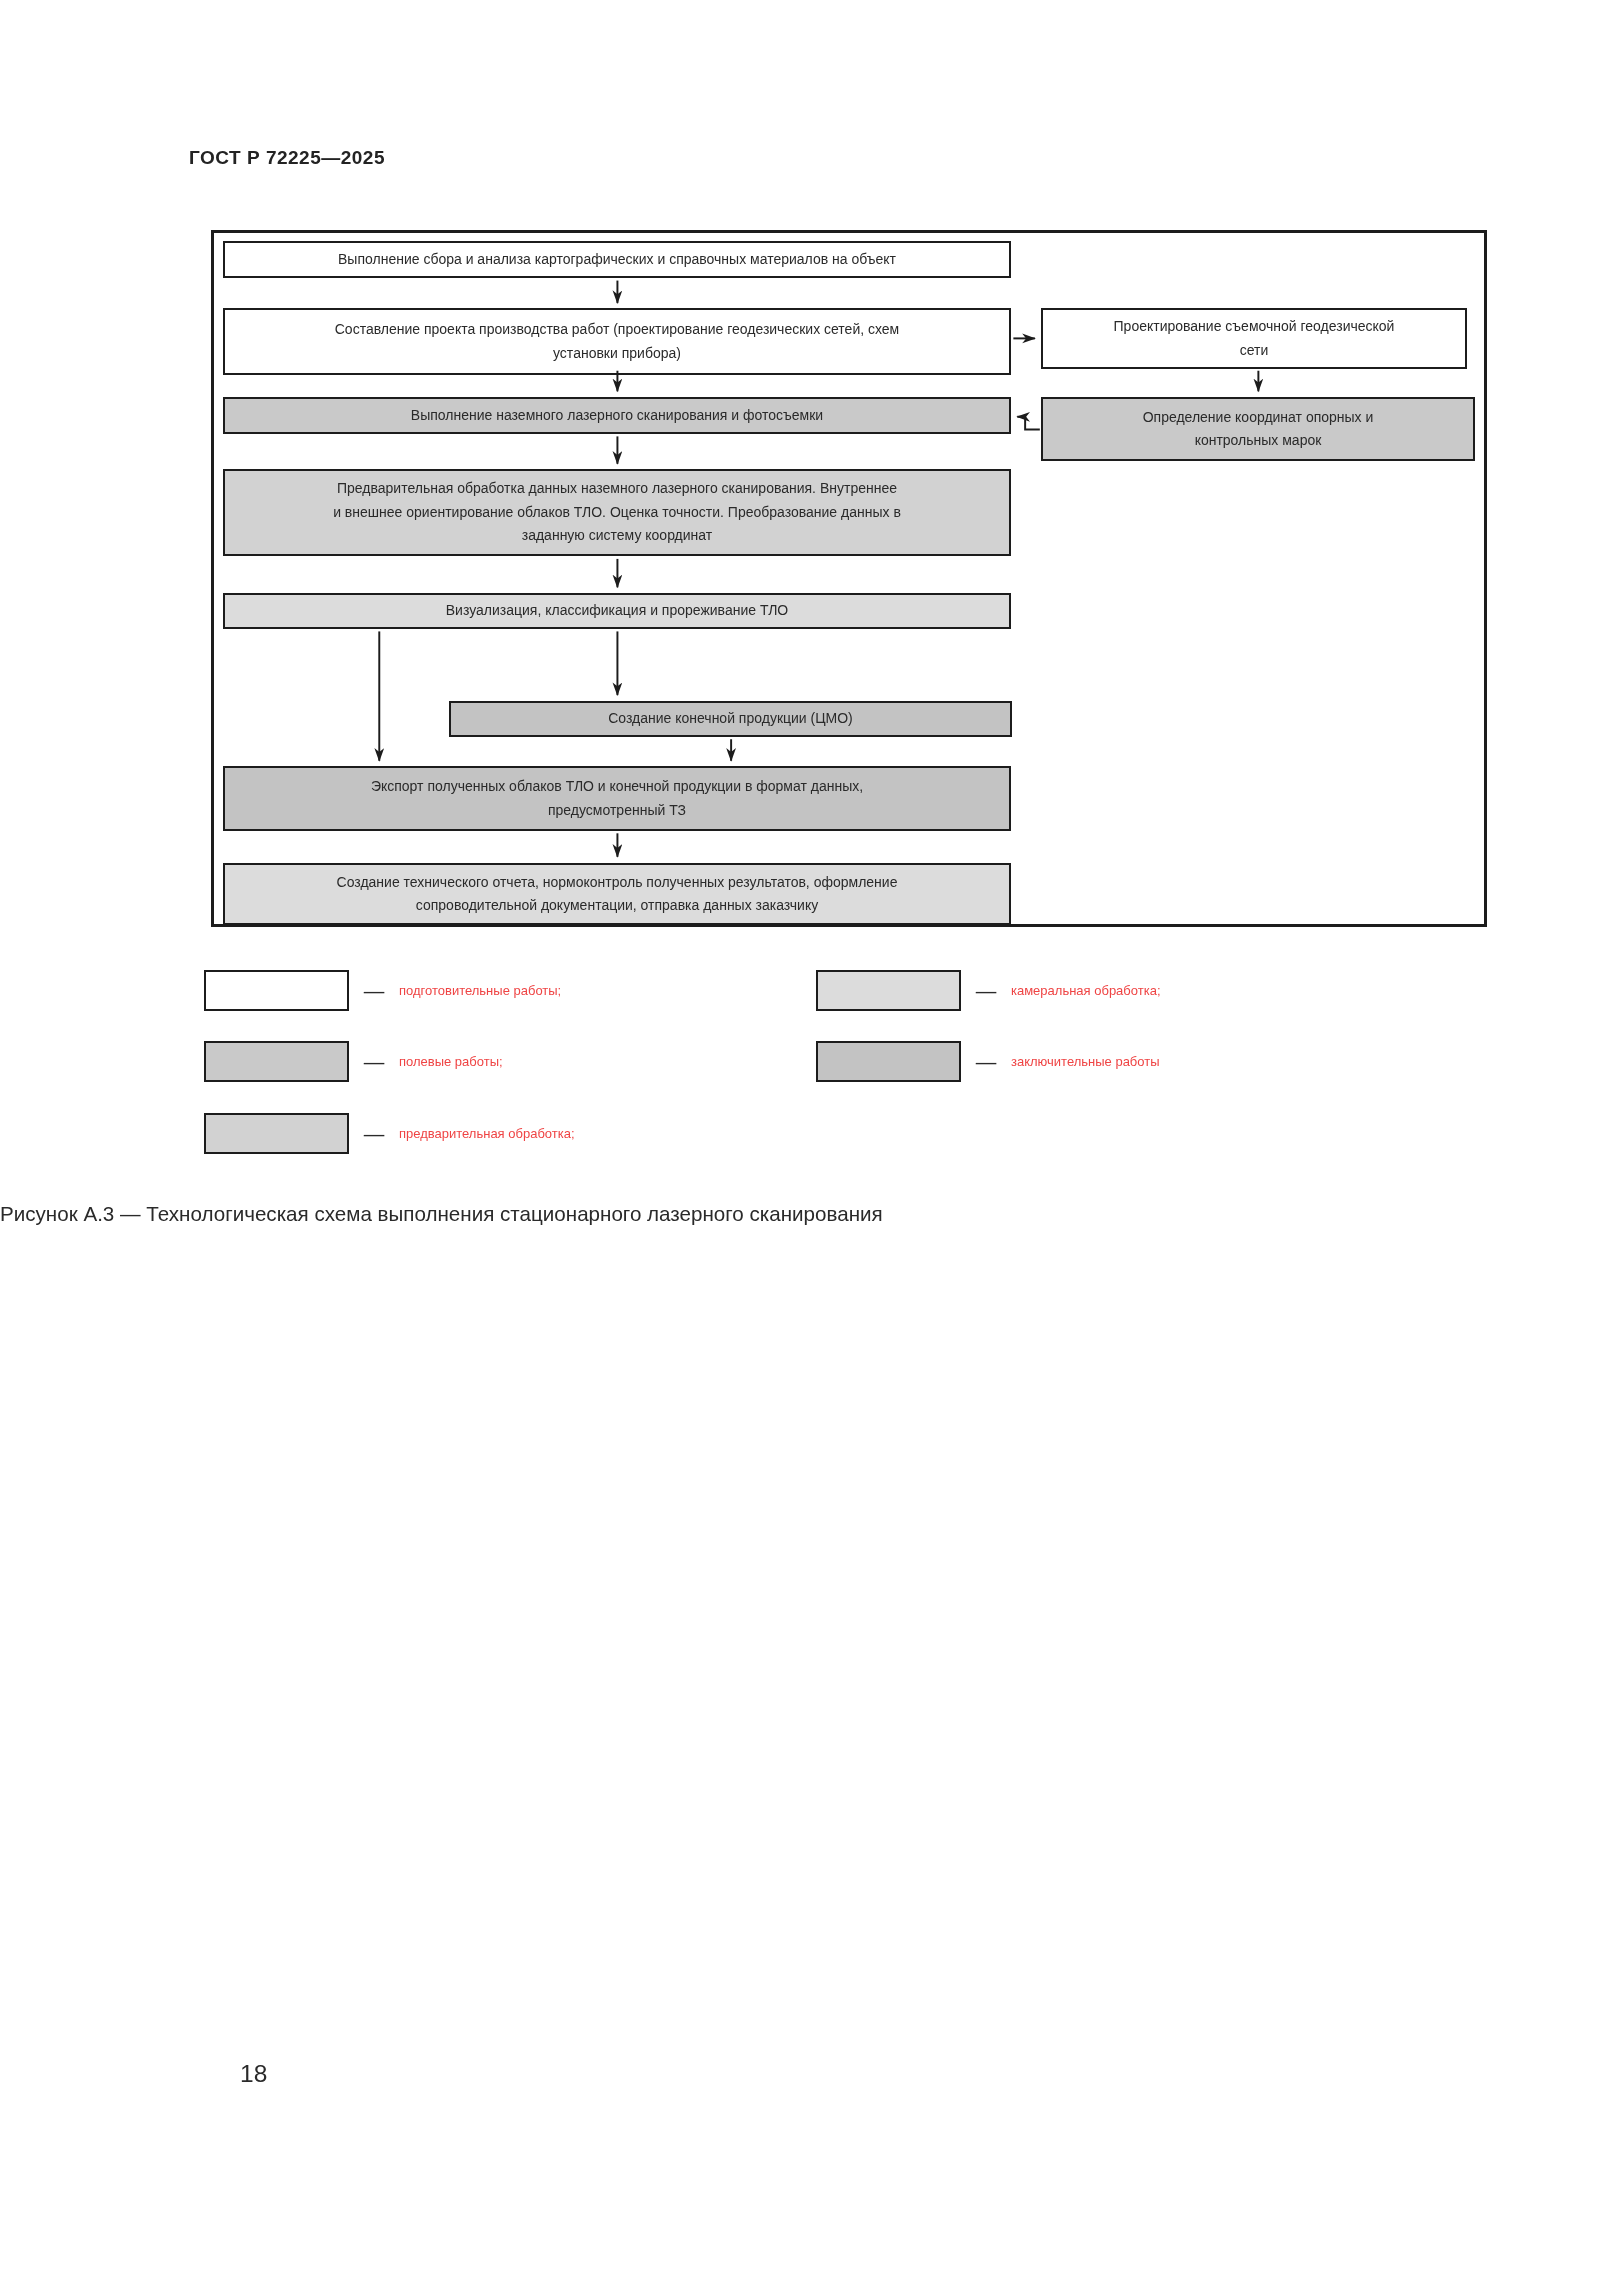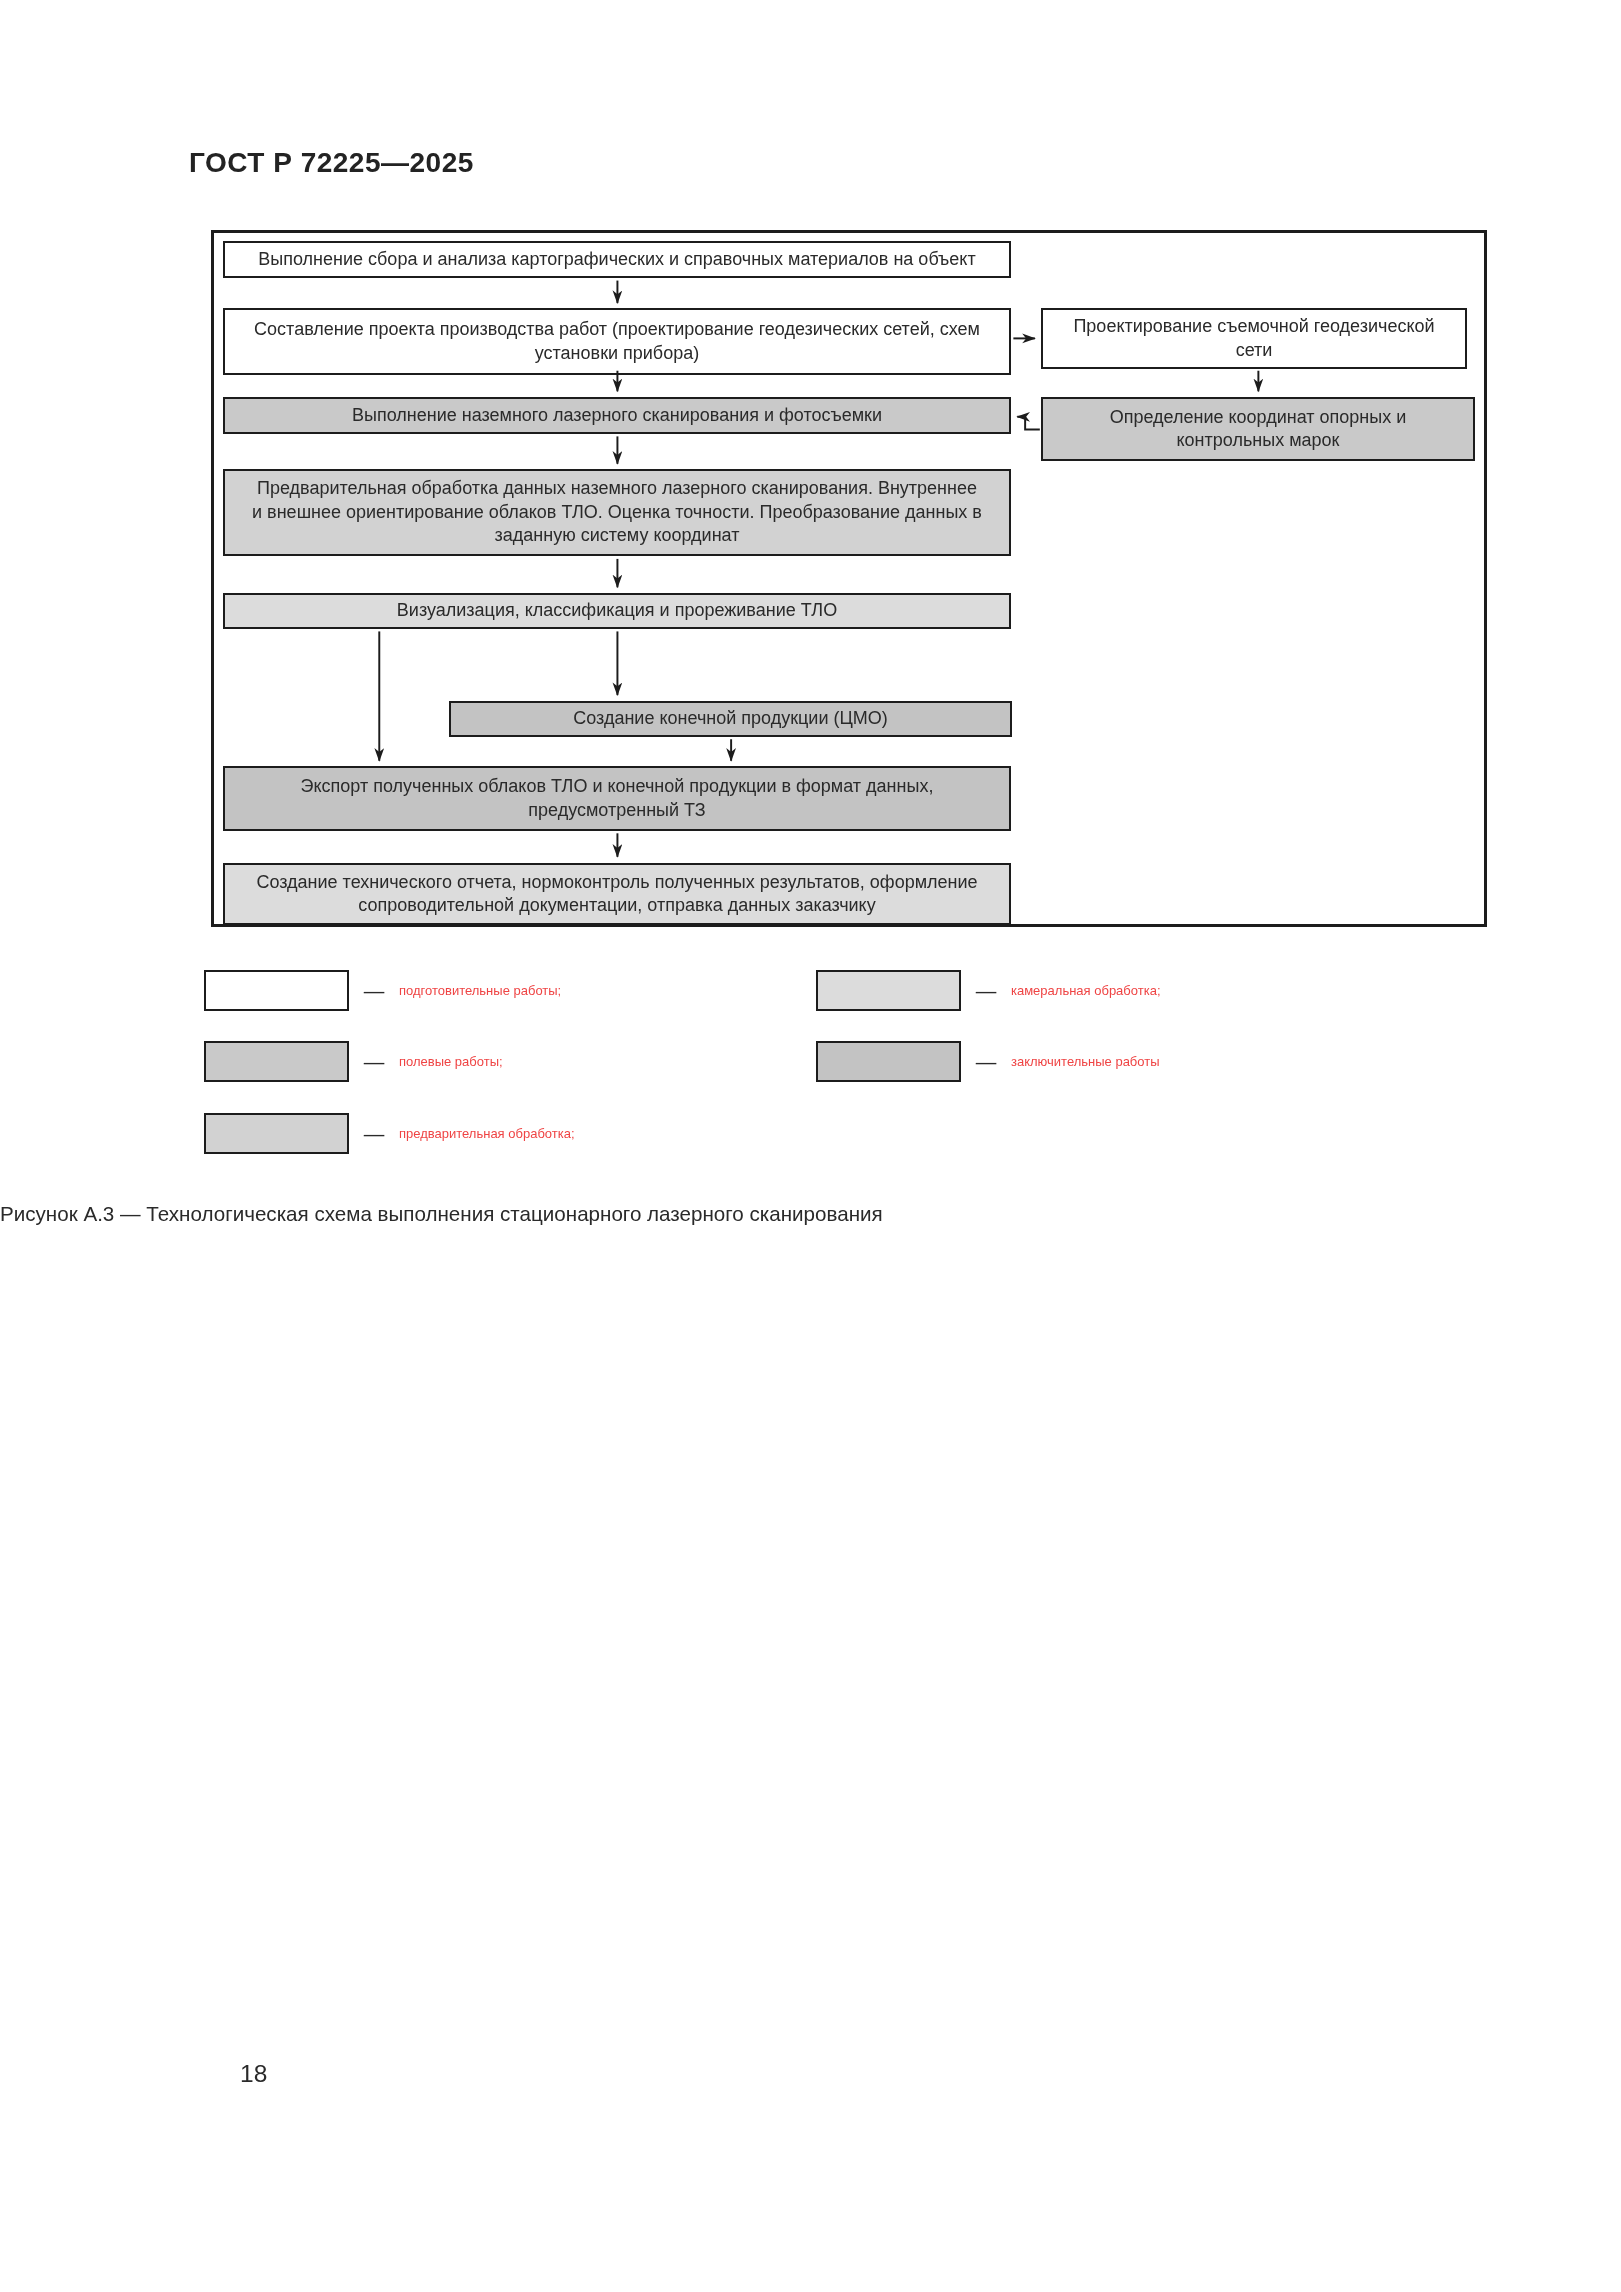--- a/index.html
+++ b/index.html
@@ -11,42 +11,42 @@
     background: #ffffff;
     margin: 0 auto;
     font-family: "Liberation Sans", sans-serif;
     color: #1f1f1f;
     overflow: hidden;
   }
   .gost-header {
     position: absolute;
     left: 189px;
     top: 147px;
-    font-size: 28px;
+    font-size: 19px;
     font-weight: bold;
     letter-spacing: 0.5px;
     color: #232323;
   }
   .chart-frame {
     position: absolute;
     left: 211px;
     top: 230px;
     width: 1276px;
     height: 697px;
     border: 3.9px solid #1c1c1c;
     background: #ffffff;
   }
   .flow-box {
     position: absolute;
     border: 2.9px solid #1c1c1c;
     display: flex;
     align-items: center;
     justify-content: center;
     text-align: center;
-    font-size: 18px;
+    font-size: 14px;
     line-height: 23.5px;
     white-space: pre-line;
     padding: 2px 21px;
     color: #2a2a2a;
   }
   .svg-overlay {
     position: absolute;
     left: 0; top: 0;
     width: 1621px;
     height: 961px;

